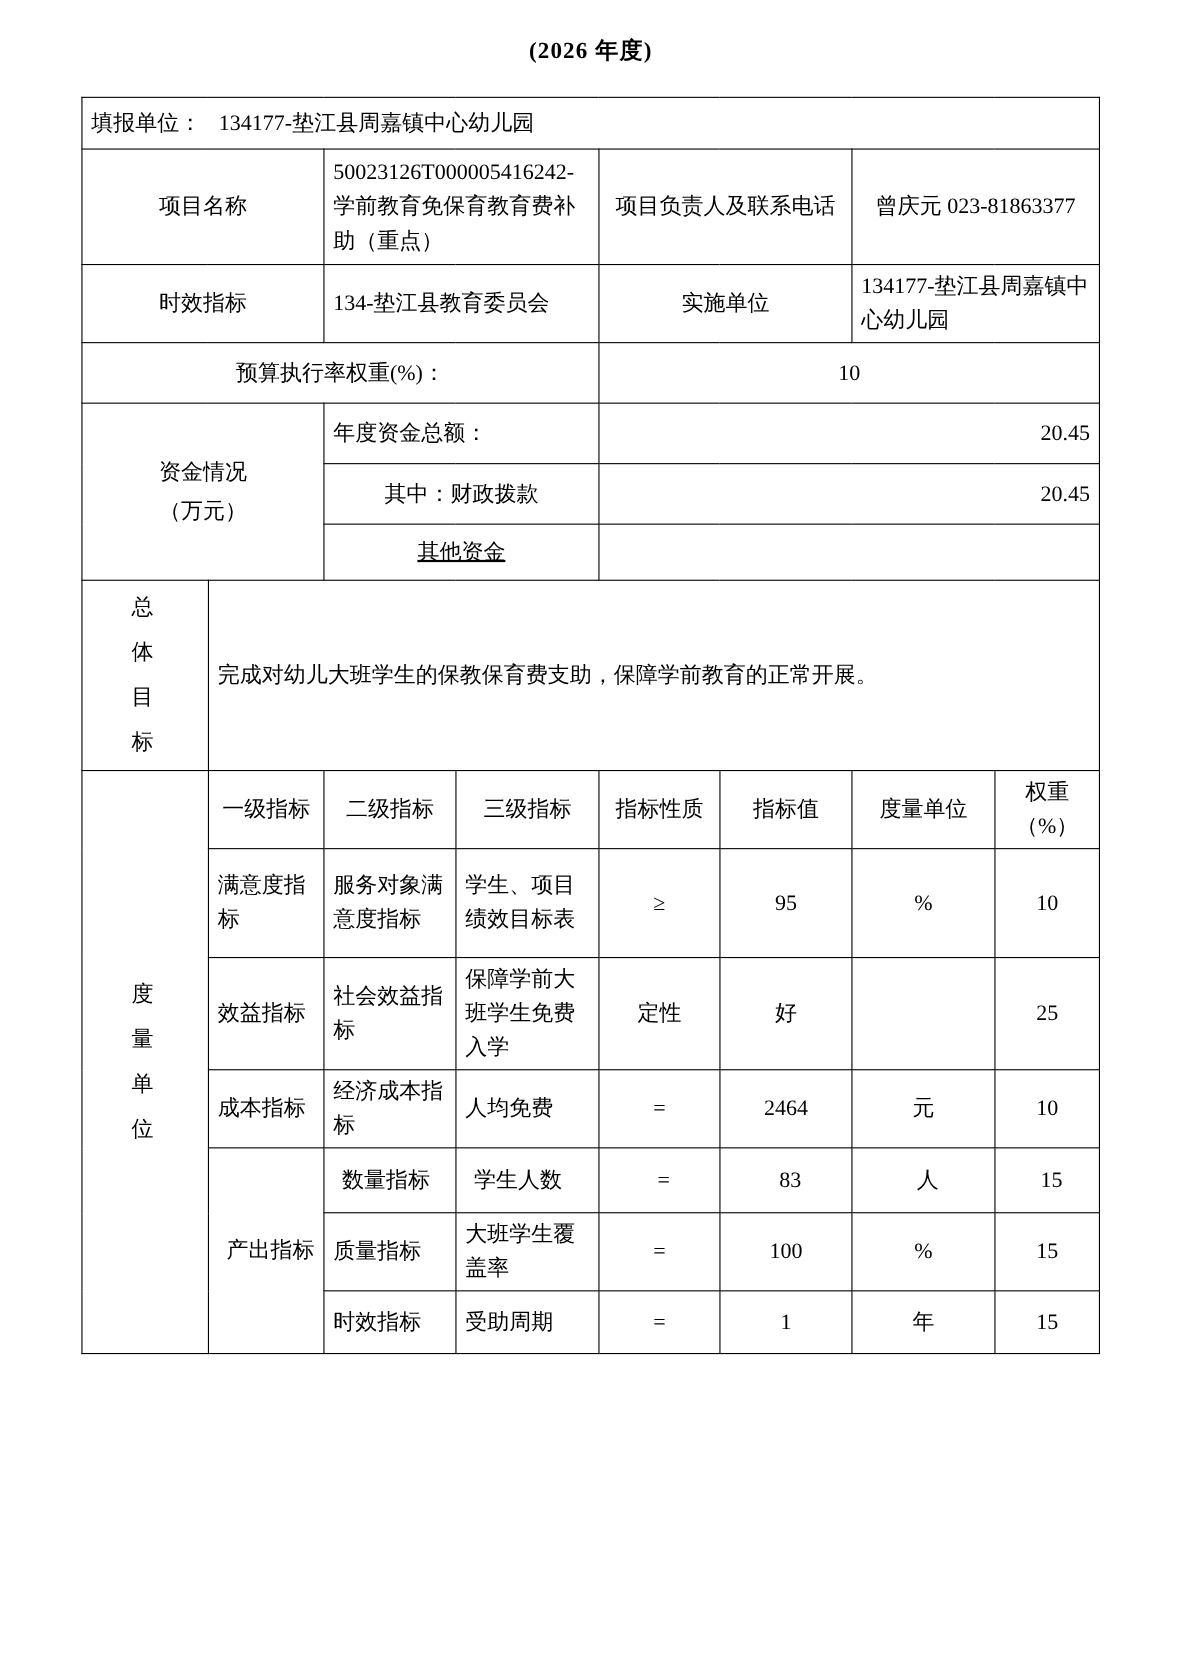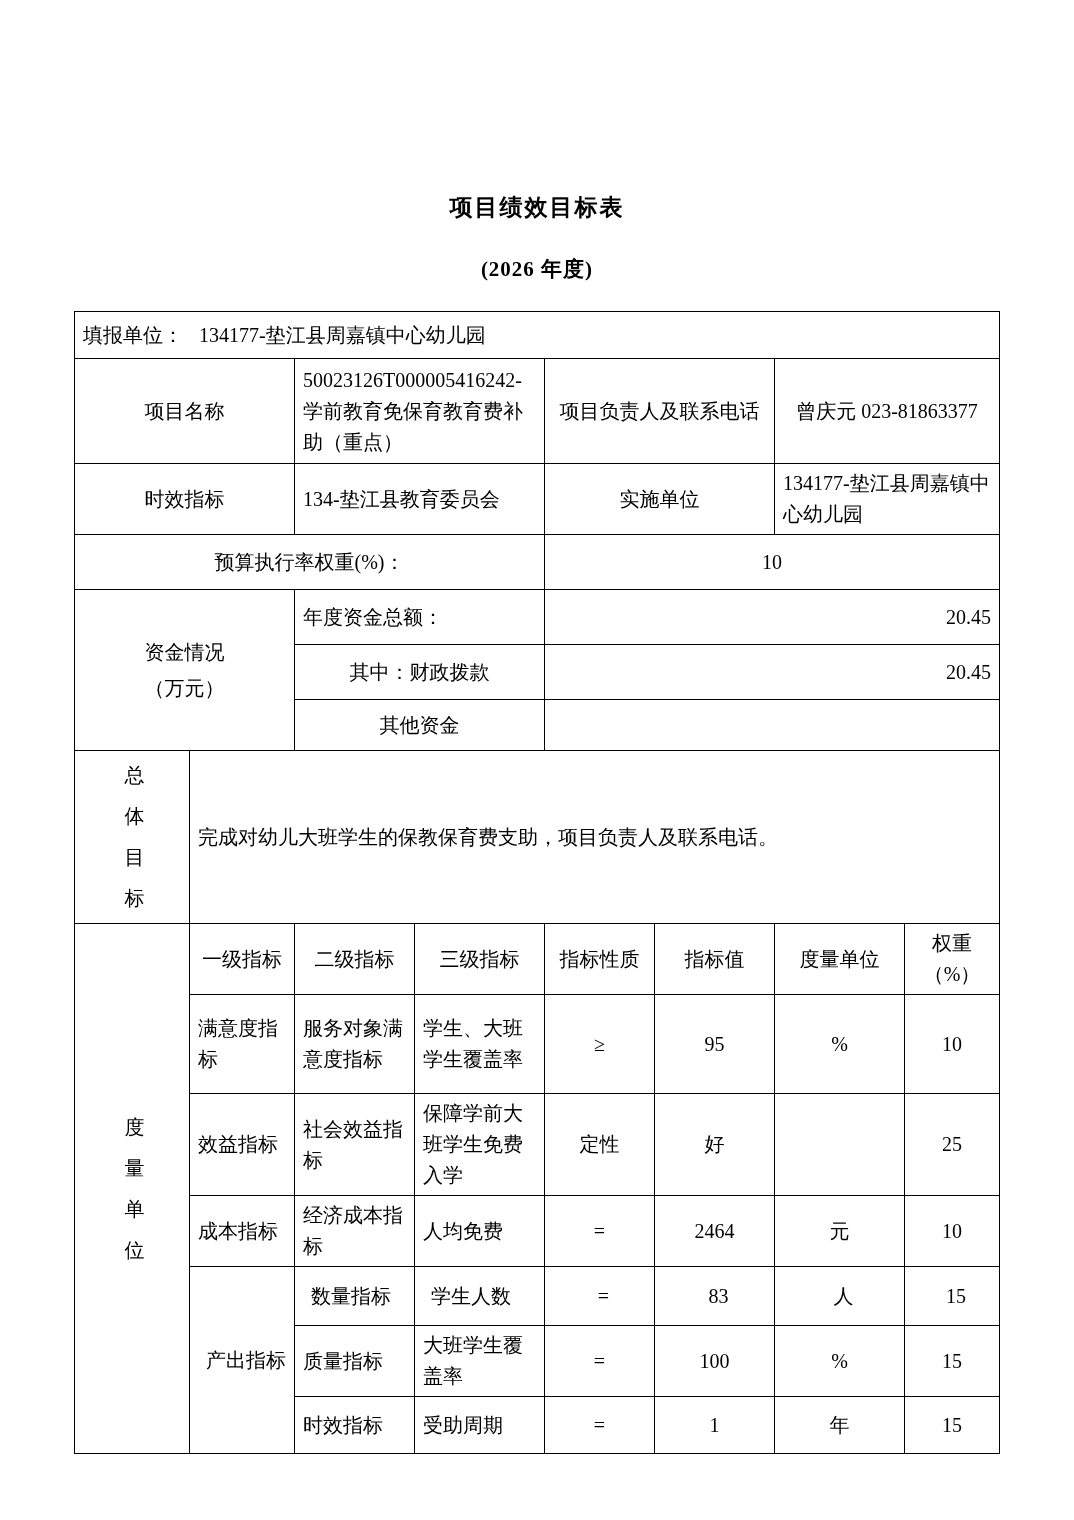--- a/index.html
+++ b/index.html
@@ -34,45 +34,44 @@
   td.left{text-align:left;padding-left:11px;}
   td.right{text-align:right;padding-right:14px;}
   .gap{margin-left:16px;}
   
   tr.r1 td{height:38px;}
   tr.r2 td{height:96px;}
   tr.r3 td{height:62px;}
   tr.r4 td{height:46px;}
   tr.f1 td{height:46px;}
   tr.f2 td{height:46px;}
-  tr.f3 td{height:42px;}
+  tr.f3 td{height:42px;text-decoration:underline;}
   tr.goal td{height:146px;}
   tr.ihead td{height:54px;}
   tr.ia td{height:90px;}
   tr.ib td{height:90px;}
   tr.ic td{height:56px;}
   tr.id td{height:50px;padding-left:16px;}
   tr.ie td{height:52px;}
   tr.if td{height:48px;}
   
   .v-label{
     display:inline-block;
     width:1.25em;
     word-break:break-all;
     line-height:2.05;
-    text-align:right;
+    text-align:left;
   }
   .two-line{line-height:1.8;}
 </style>
 </head>
 <body>
 
 <div class="page">
 
-  <div class="doc-title">项目绩效目标表</div>
   <div class="doc-subtitle">(2026 年度)</div>
 
   <table class="main">
     <colgroup>
       <col style="width:115px">
         <col style="width:105px">
         <col style="width:120px">
         <col style="width:130px">
       <col style="width:110px">
         <col style="width:120px">
@@ -120,40 +119,40 @@
     </tr>
     <tr class="f3">
       <td colspan="2" class="center">其他资金</td>
       <td colspan="4" class="right"></td>
     </tr>
 
     <tr class="goal">
       <td class="center">
         <span class="v-label">总体目标</span>
       </td>
-      <td colspan="7" class="left">完成对幼儿大班学生的保教保育费支助，项目负责人及联系电话。</td>
+      <td colspan="7" class="left">完成对幼儿大班学生的保教保育费支助，保障学前教育的正常开展。</td>
     </tr>
 
     <tr class="ihead">
       <td rowspan="7" class="center">
         <span class="v-label">度量单位</span>
       </td>
       <td class="center">一级指标</td>
       <td class="center">二级指标</td>
       <td class="center">三级指标</td>
       <td class="center">指标性质</td>
       <td class="center">指标值</td>
       <td class="center">度量单位</td>
       <td class="center">权重（%）</td>
     </tr>
 
     <tr class="ia">
       <td class="left">满意度指标</td>
       <td class="left">服务对象满意度指标</td>
-      <td class="left">学生、大班学生覆盖率</td>
+      <td class="left">学生、项目绩效目标表</td>
       <td class="center">≥</td>
       <td class="center">95</td>
       <td class="center">%</td>
       <td class="center">10</td>
     </tr>
 
     <tr class="ib">
       <td class="left">效益指标</td>
       <td class="left">社会效益指标</td>
       <td class="left">保障学前大班学生免费入学</td>

